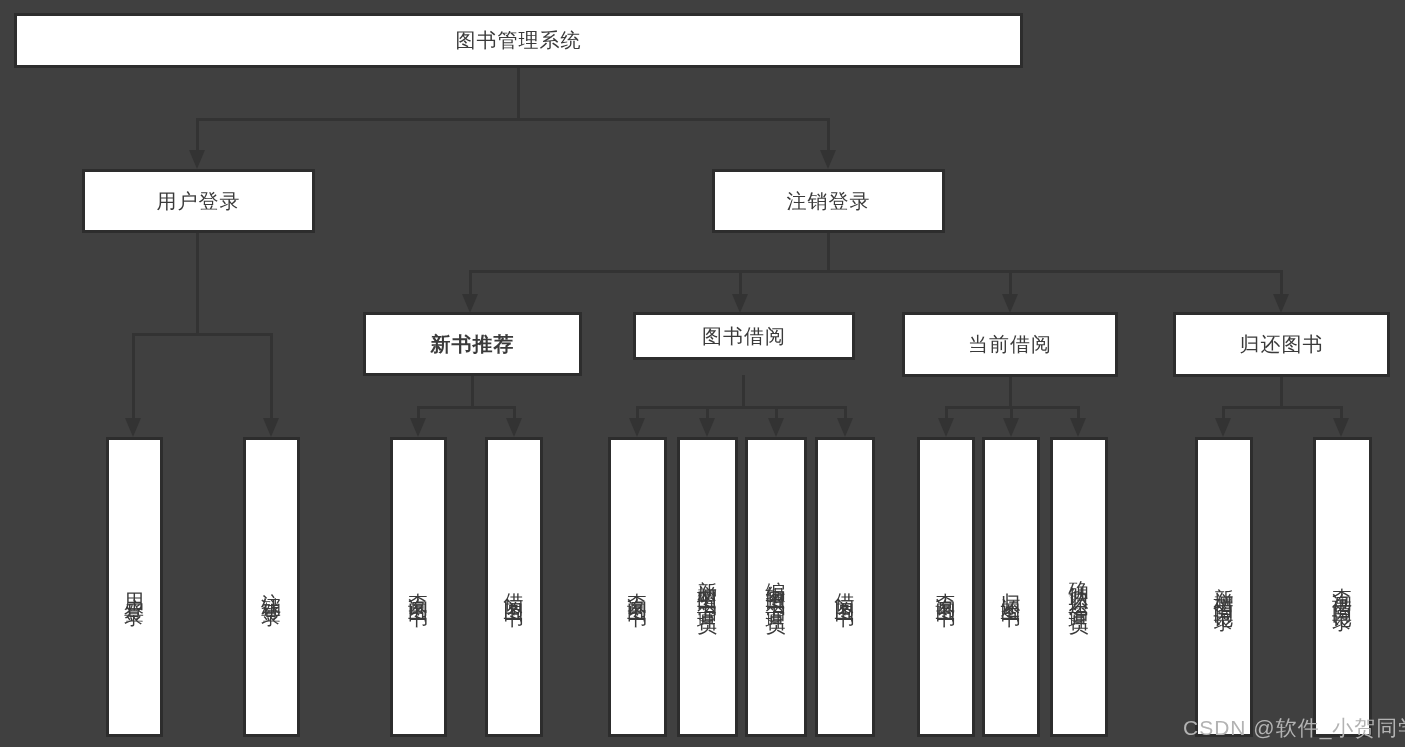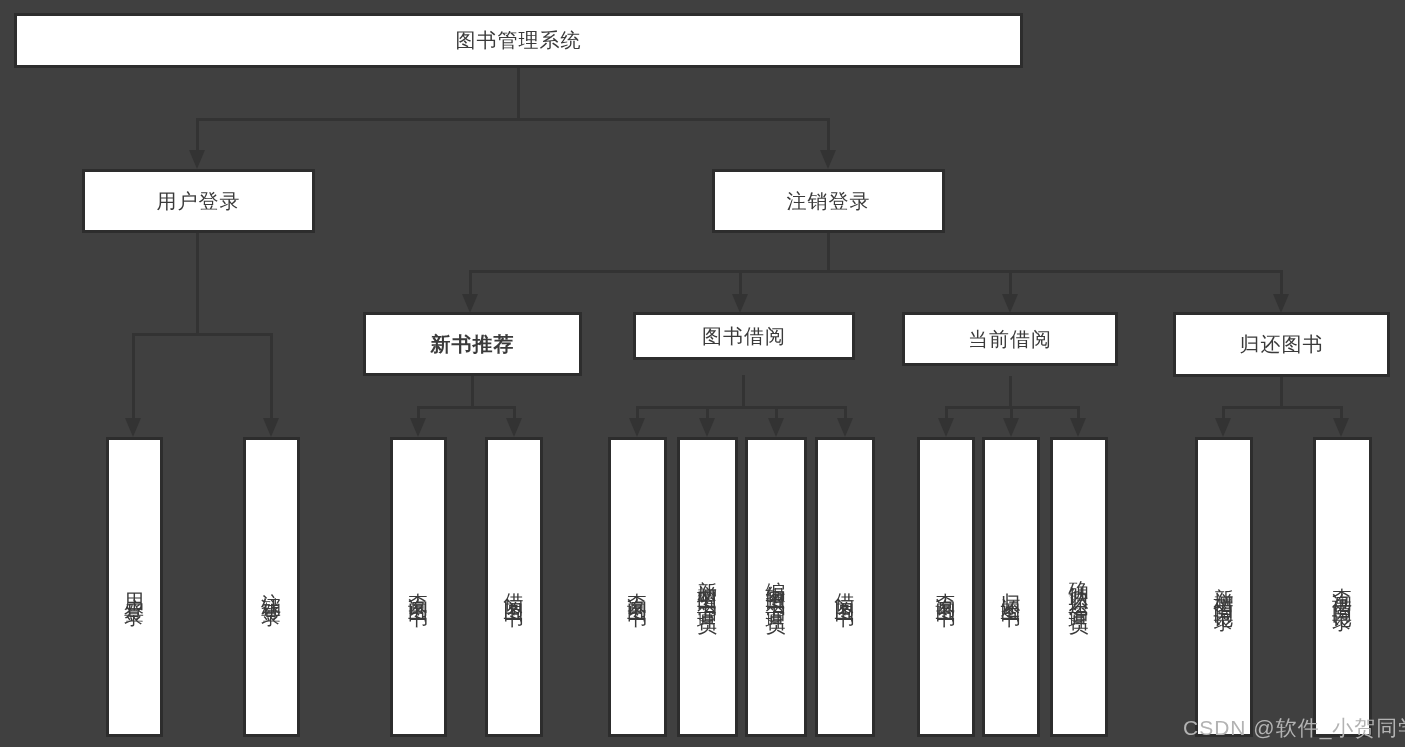--- a/index.html
+++ b/index.html
@@ -96,21 +96,21 @@
   <div class="vl" style="left:1340px;top:406px;height:14px;"></div>
   <div class="ah" style="left:1333px;top:418px;"></div>
 
   <div class="box" style="left:14px;top:13px;width:1009px;height:55px;">图书管理系统</div>
 
   <div class="box" style="left:82px;top:169px;width:233px;height:64px;">用户登录</div>
   <div class="box" style="left:712px;top:169px;width:233px;height:64px;">注销登录</div>
 
   <div class="box" style="left:363px;top:312px;width:219px;height:64px;font-weight:bold;">新书推荐</div>
   <div class="box" style="left:633px;top:312px;width:222px;height:48px;">图书借阅</div>
-  <div class="box" style="left:902px;top:312px;width:216px;height:54px;">当前借阅</div>
+  <div class="box" style="left:902px;top:312px;width:216px;height:65px;">当前借阅</div>
   <div class="box" style="left:1173px;top:312px;width:217px;height:65px;">归还图书</div>
 
   <div class="vbox" style="left:106px;top:437px;width:57px;height:300px;">用户登录</div>
   <div class="vbox" style="left:243px;top:437px;width:57px;height:300px;">注销登录</div>
 
   <div class="vbox" style="left:390px;top:437px;width:57px;height:300px;">查询图书</div>
   <div class="vbox" style="left:485px;top:437px;width:58px;height:300px;">借阅图书</div>
 
   <div class="vbox" style="left:608px;top:437px;width:59px;height:300px;">查询图书</div>
   <div class="vbox" style="left:677px;top:437px;width:61px;height:300px;">新增图书（管理员）</div>

